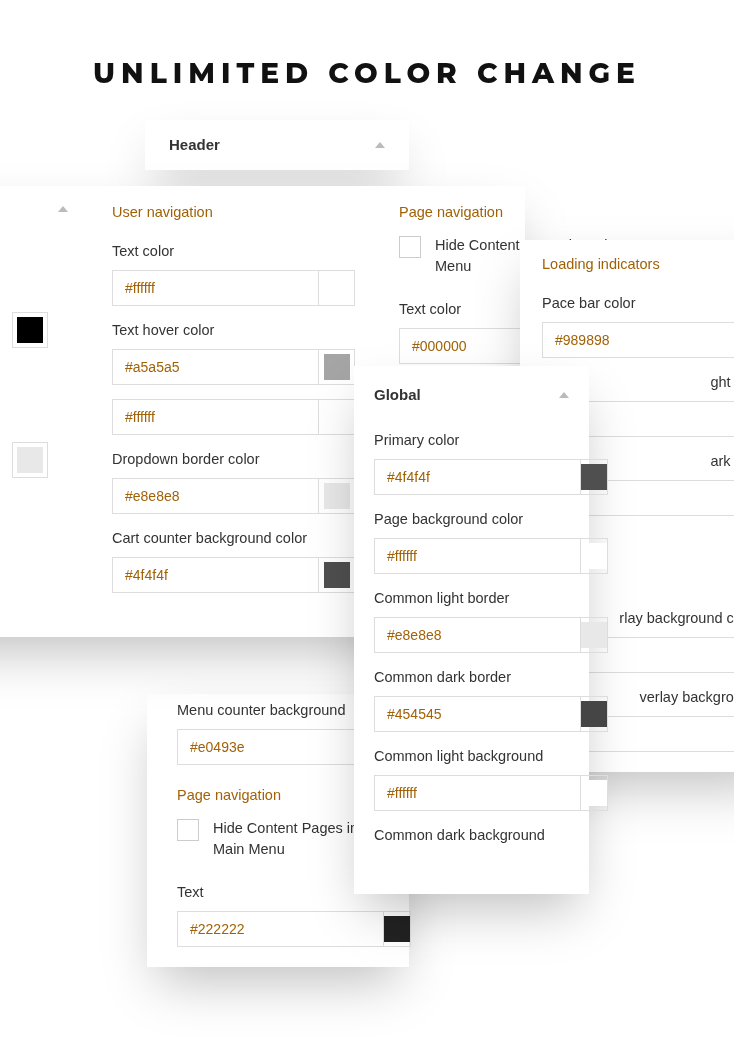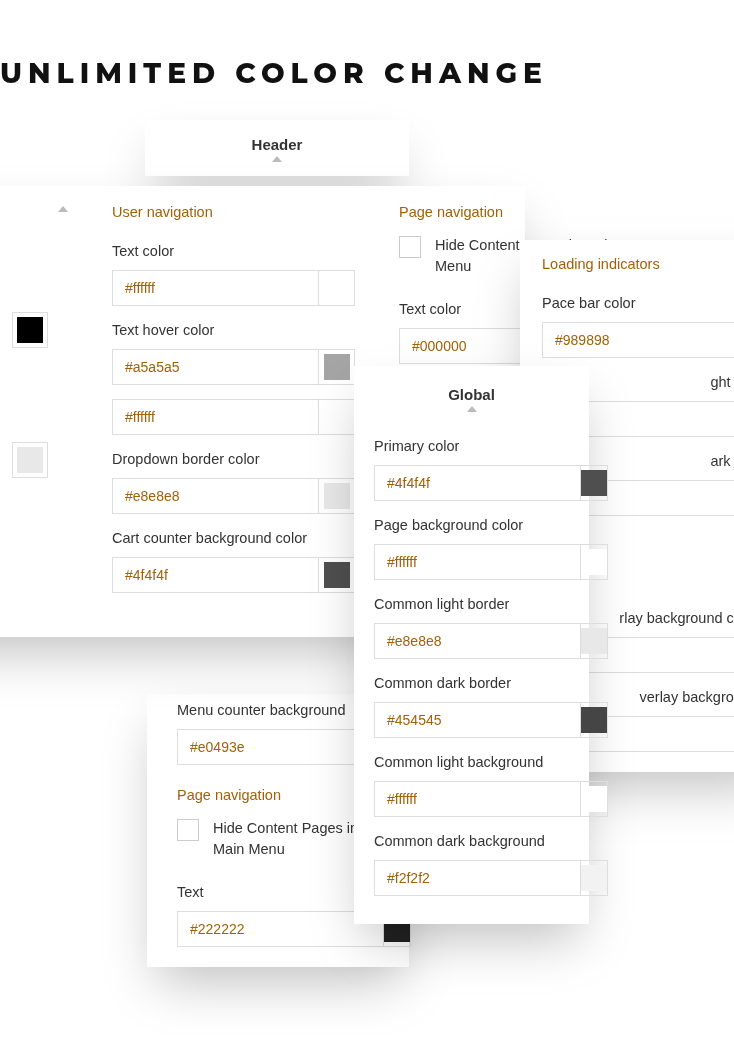--- a/index.html
+++ b/index.html
@@ -9,21 +9,21 @@
     width: 734px;
     height: 1039px;
     position: relative;
     overflow: hidden;
   }
   .page-title {
     font-family: "Montserrat", "Arial Black", sans-serif;
     font-size: 28px;
     font-weight: 800;
     letter-spacing: 6px;
-    text-align: left;
+    text-align: center;
     color: #111;
     position: absolute;
     top: 56px;
     left: 0; right: 0;
   }
 
   .panel {
     position: absolute;
     background: #fff;
     color: #333;
@@ -32,21 +32,20 @@
     line-height: 1.45;
   }
 
   .section-head {
     display: flex;
     justify-content: space-between;
     align-items: center;
     padding: 14px 24px;
     font-weight: 700;
     font-size: 15px;
-    flex-direction: column;
   }
   .caret {
     width: 0; height: 0;
     border-left: 5px solid transparent;
     border-right: 5px solid transparent;
     border-bottom: 6px solid #bbb;
   }
 
   .group-label {
     font-size: 14.5px;
@@ -153,21 +152,21 @@
     width: 262px;
     padding: 0 30px 20px 30px;
     z-index: 6;
   }
 
   
   .panel-global {
     top: 366px;
     left: 354px;
     width: 235px;
-    padding: 0 20px 28px 20px;
+    padding: 0 20px 40px 20px;
   }
   .panel-global .section-head { padding: 18px 0 18px 0; }
 
   
   .panel-header  { z-index: 4; }
   .panel-usernav { z-index: 5; }
   .panel-cont    { z-index: 3; }
   .panel-loading { z-index: 6; }
   .panel-global  { z-index: 9; }
 
@@ -361,19 +360,13 @@
 
   <div class="field-label">Common light background</div>
   <div class="color-row">
     <input class="color-input" value="#ffffff" style="">
     <div class="swatch">
         <div class="swatch-inner" style="background:#ffffff"></div>
       </div>
   </div>
 
   <div class="field-label">Common dark background</div>
-  <div class="color-row" style="margin-bottom:0">
-    <input class="color-input" value="#f2f2f2" style="">
-    <div class="swatch">
-        <div class="swatch-inner" style="background:#f2f2f2"></div>
-      </div>
-  </div>
 </div>
 
 </body></html>

